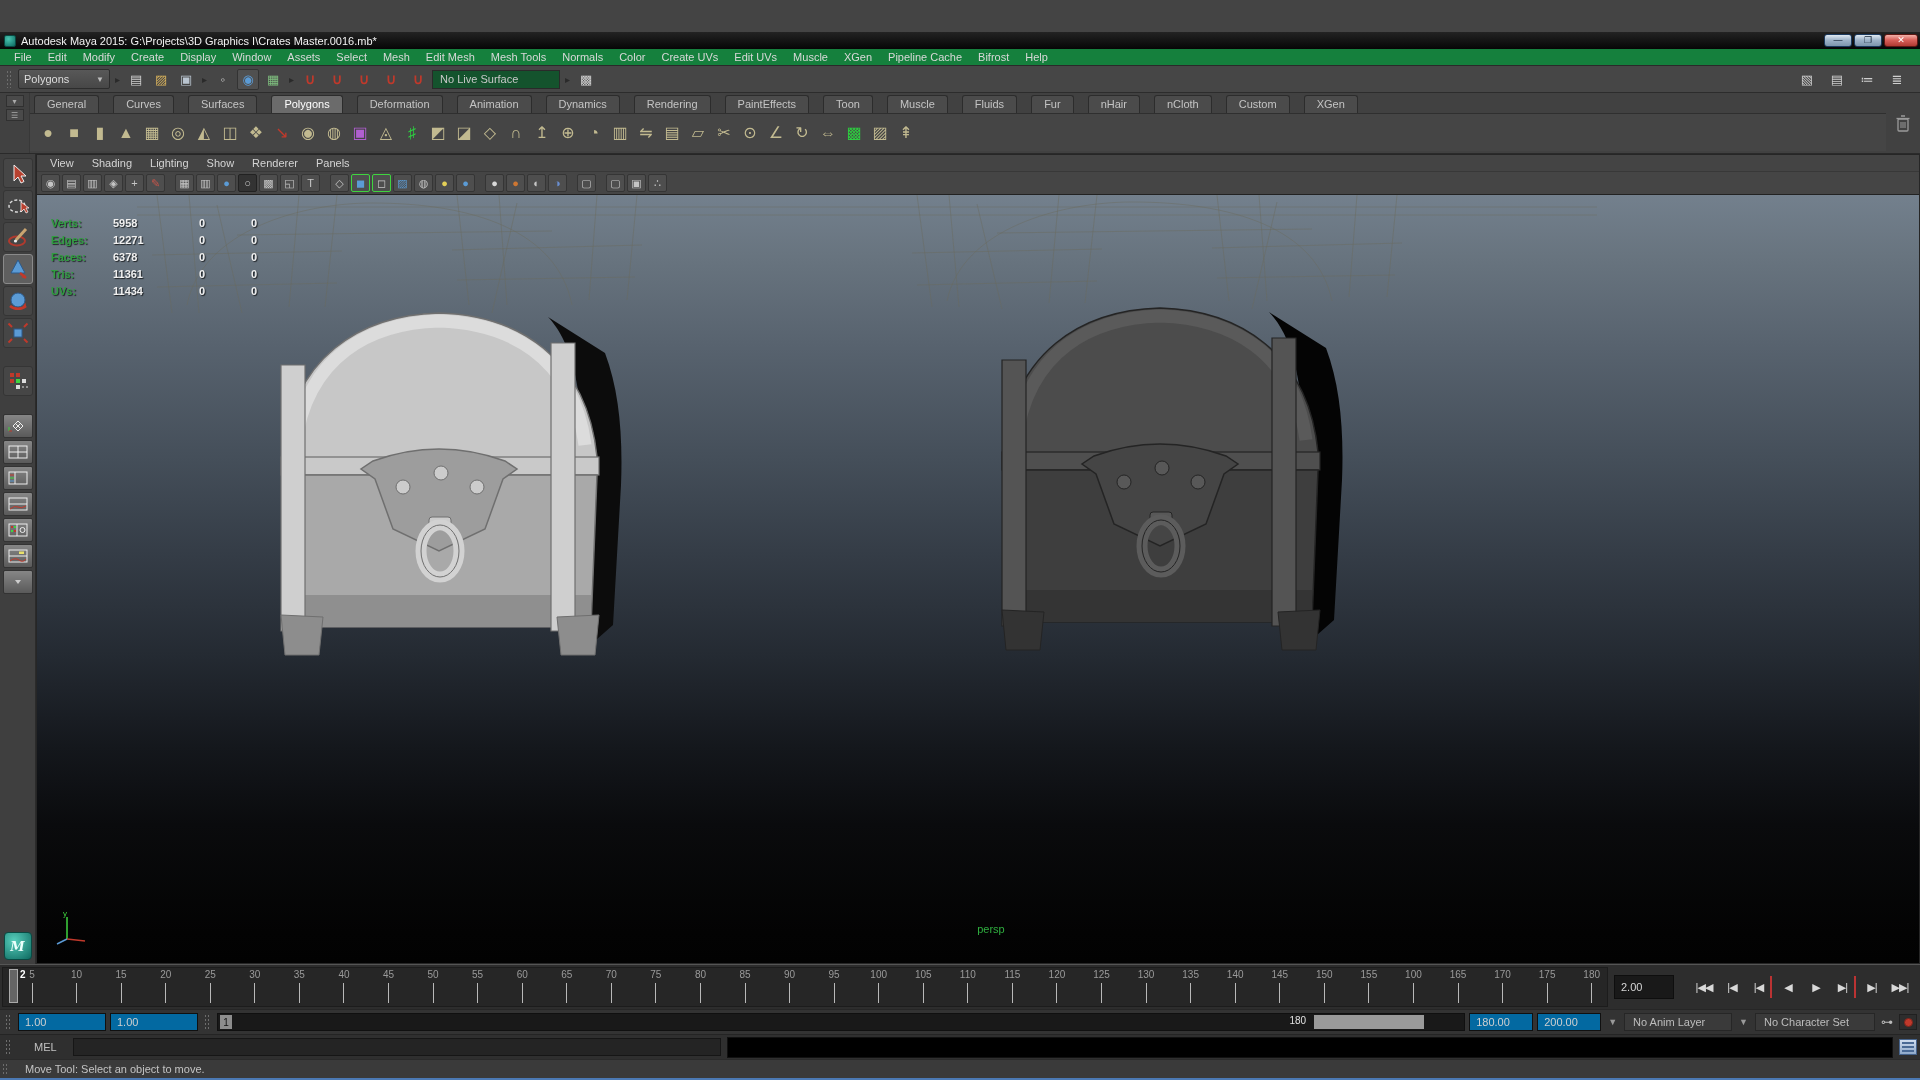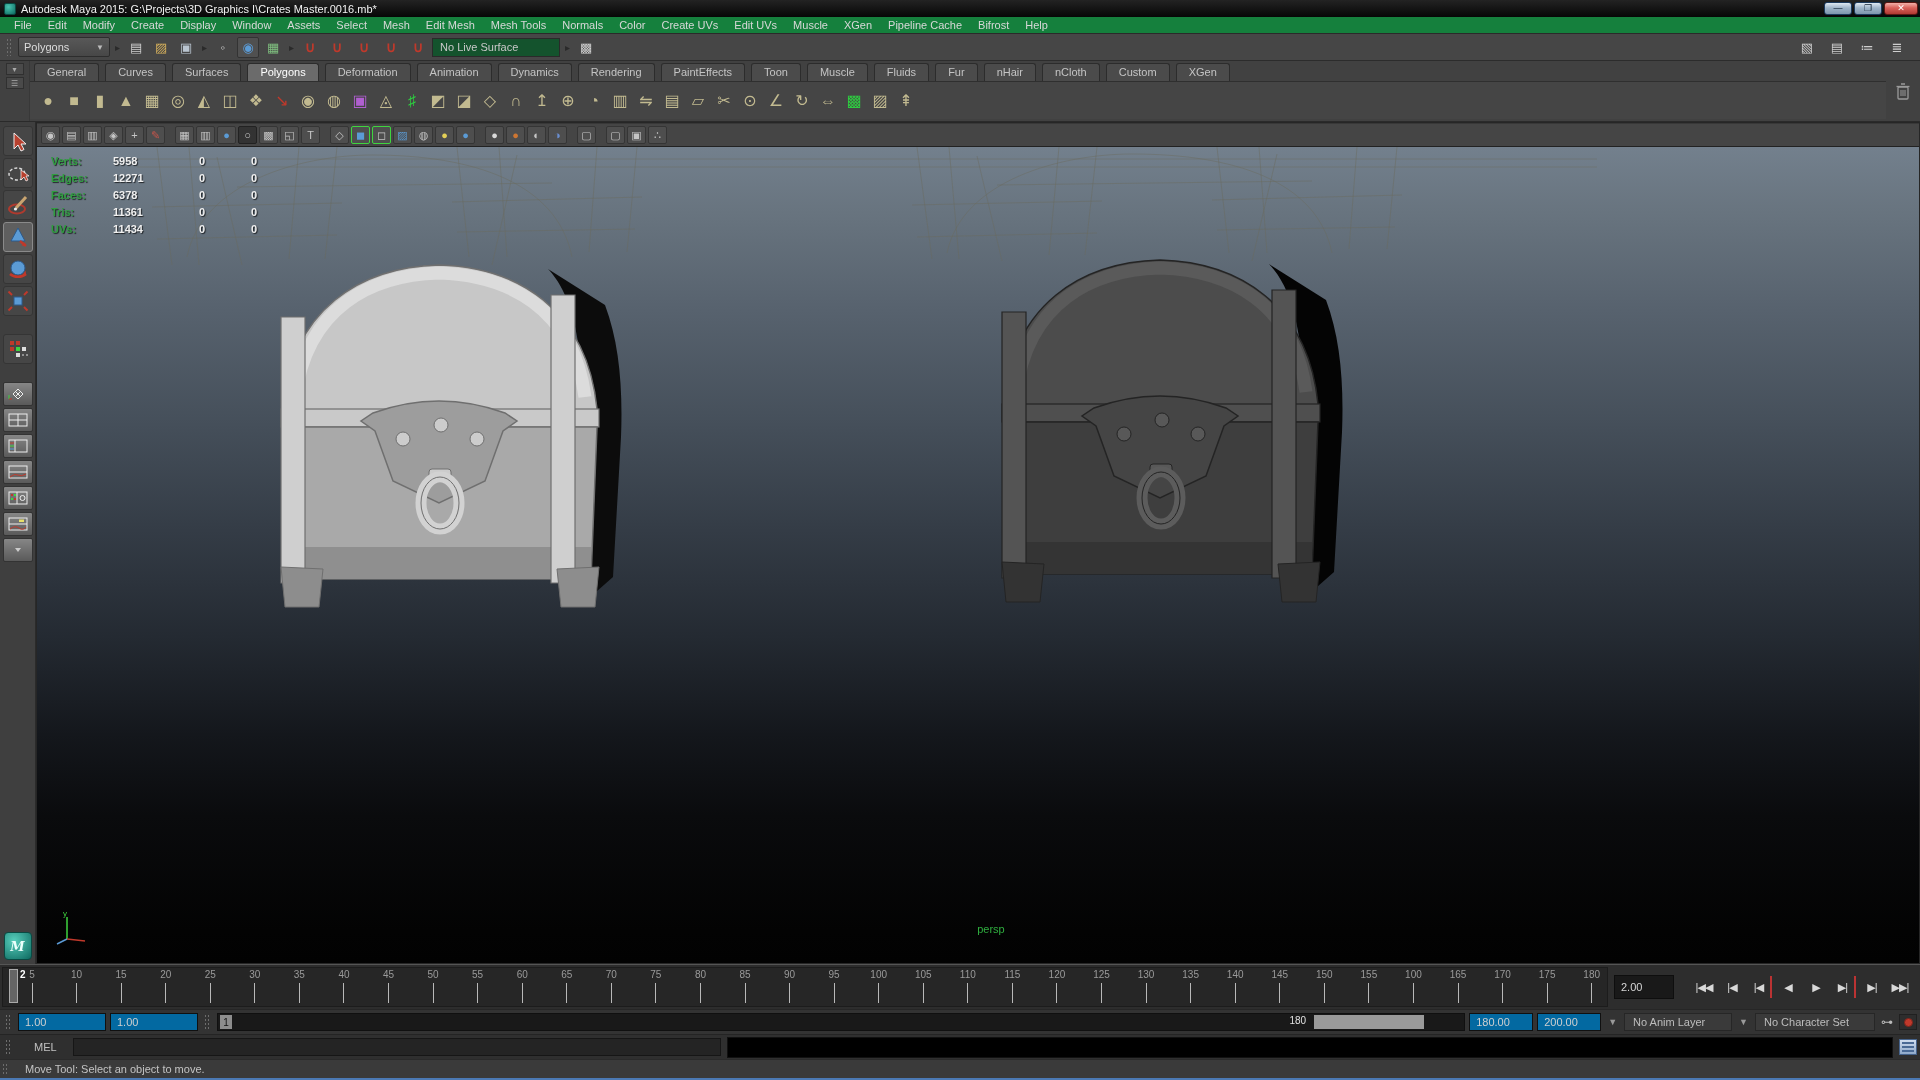--- a/index.html
+++ b/index.html
@@ -4,21 +4,21 @@
 <style>
   * { margin:0; padding:0; box-sizing:border-box; }
   html,body { width:1920px; height:1080px; overflow:hidden; background:#222;
               font-family:"Liberation Sans", sans-serif; font-size:11px; color:#ccc;
               -webkit-font-smoothing:antialiased; }
   .app { width:1920px; height:1080px; display:flex; flex-direction:column;
          border-bottom:2px solid #4b79b4; background:#444; }
 
   
   .titlebar { height:17px; background:linear-gradient(#232323,#060606); display:flex;
-              align-items:center; padding:0 2px; color:#f2f2f2; font-size:11px; }
+              align-items:center; padding:0 2px; color:#f2f2f2; font-size:11px;margin-top:32px; }
   .titlebar .appicon { width:12px; height:12px; margin:0 5px 0 2px;
               background:radial-gradient(circle at 35% 30%, #49c5b1, #0d6a60);
               border-radius:2px; border:1px solid #0a4a43; }
   .titlebar .title { flex:1; white-space:nowrap; overflow:hidden; }
   .winbtns { display:flex; gap:2px; }
   .winbtn { width:28px; height:13px; border:1px solid #1c3a5e; border-radius:3px;
             background:linear-gradient(#dfe9f2,#9fb4c9 45%,#7d96ad); color:#123;
             font-size:9px; line-height:11px; text-align:center; }
   .winbtn.close { width:34px; background:linear-gradient(#f2b0a8,#d9615a 45%,#b03a32);
                   color:#fff; border-color:#5e1713; }
@@ -46,21 +46,21 @@
                  color:#c8c8c8; display:flex; align-items:center; padding:0 7px; }
   .toolbar .spacer { flex:1; }
 
   
   .shelf { height:61px; background:#414141; border-bottom:1px solid #2a2a2a; display:flex; }
   .shelf-left { width:30px; display:flex; flex-direction:column; align-items:center;
                 padding-top:2px; gap:2px; border-right:1px solid #383838; }
   .shelf-left .sbtn { width:18px; height:12px; font-size:8px; color:#aaa; text-align:center;
                 background:#4a4a4a; border:1px solid #303030; line-height:11px; }
   .shelf-main { flex:1; display:flex; flex-direction:column; }
-  .shelf-tabs { height:20px; display:flex; align-items:flex-start; gap:6px; padding:2px 4px 0 4px; }
+  .shelf-tabs { height:20px; display:flex; align-items:flex-start; gap:14px; padding:2px 4px 0 4px; }
   .stab { padding:2px 12px 3px 12px; background:#4b4b4b; border:1px solid #2c2c2c; border-bottom:none;
           border-radius:3px 3px 0 0; color:#c4c4c4; white-space:nowrap; }
   .stab.active { background:#6b6b6b; color:#fff; }
   .shelf-icons { height:38px; display:flex; align-items:center; padding:0 6px; gap:2px;
                  border-top:1px solid #2f2f2f; background:#454545; }
   .sicon { width:24px; height:26px; display:flex; align-items:center; justify-content:center;
            font-size:16px; color:#c2ba90; }
   .shelf-right { width:34px; display:flex; align-items:center; justify-content:center; }
 
   
@@ -92,21 +92,21 @@
   .picon.divider { width:6px; background:none; border:none; }
   .picon.pressed { background:#333; border-color:#222; }
   .picon.active-green { border:1px solid #3fd43f; }
 
   .view3d { flex:1; position:relative; overflow:hidden;
     background:linear-gradient(180deg,#73808d 0%,#68747f 8%,#57626e 20%,#454f5a 34%,
                #343c46 47%,#242a32 60%,#14171c 72%,#0a0b0d 82%,#030303 96%,#020202 100%); }
   .wires { position:absolute; inset:0; }
 
   
-  .hud { position:absolute; left:14px; top:8px; display:grid;
+  .hud { position:absolute; left:14px; top:22px; display:grid;
          grid-template-columns:62px 86px 52px 52px; row-gap:5px; font-weight:bold; font-size:11px;
          text-shadow:1px 1px 1px rgba(0,0,0,.7); }
   .hud .lab { color:#2f9e3f; }
   .hud .num { color:#f0f0f0; text-align:left; }
 
   
   .chest { position:absolute; width:380px; height:400px; }
   .chest svg { width:100%; height:100%; }
   .chest-light { --side:#0c0c0c; --lid:#c7c7c7; --lidhi:#dcdcdc; --body:#a9a9a9; --bodydk:#8f8f8f;
                  --band:#c9c9c9; --trim:#cfcfcf; --line:#6f6f6f; --plate:#9d9d9d; --rivet:#cccccc;
@@ -447,20 +447,29 @@
       <span class="layoutbtn">
         <svg width="24" height="16">
             <path d="M9,6 L15,6 L12,10 Z" fill="#ccc"></path>
           </svg>
       </span>
       <span class="flex"></span>
       <span class="maya-logo">M</span>
     </div>
 
     <div class="viewport">
+      <div class="panel-menus">
+
+      <span class="pm">View</span>
+          <span class="pm">Shading</span>
+          <span class="pm">Lighting</span>
+          <span class="pm">Show</span>
+          <span class="pm">Renderer</span>
+          <span class="pm">Panels</span>
+        </div>
       <div class="panel-icons">
 
       <span class="picon">◉</span>
           <span class="picon">▤</span>
           <span class="picon">▥</span>
           <span class="picon">◈</span>
           <span class="picon">+</span>
           <span class="picon" style="color: rgb(192, 84, 74);">✎</span>
           <span class="picon divider"></span>
           <span class="picon">▦</span>

